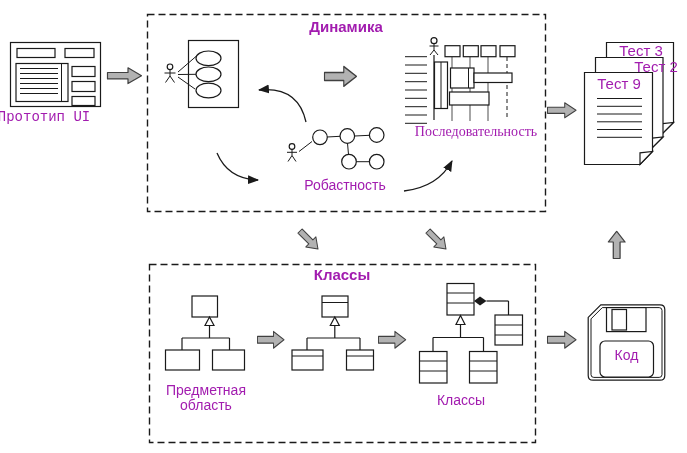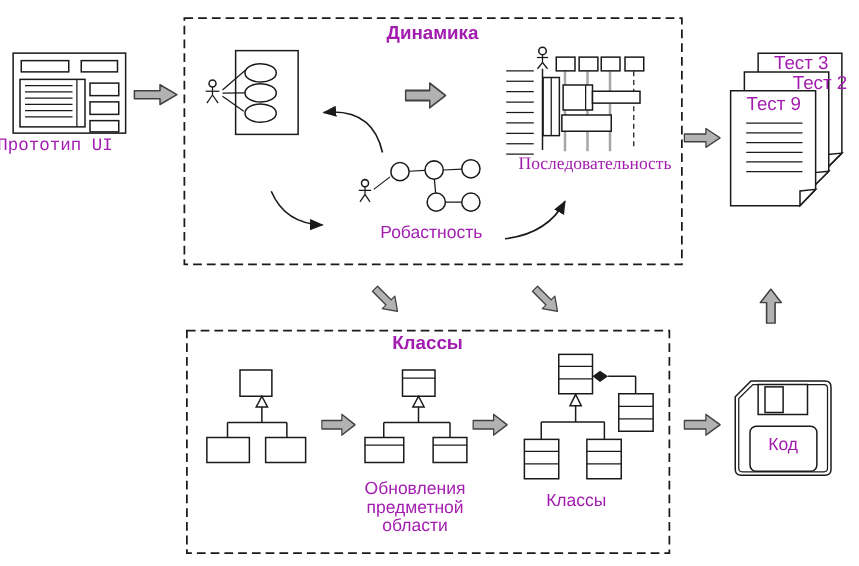--- a/index.html
+++ b/index.html
@@ -222,16 +222,16 @@
   </svg>
 
   <div class="lbl" style="left:44px;top:110px;font-family:Liberation Mono, monospace;">Прототип UI</div>
   <div class="lbl ttl" style="left:346px;top:19px;">Динамика</div>
   <div class="lbl" style="left:345px;top:178px;">Робастность</div>
   <div class="lbl" style="left:476px;top:124px;font-family:Liberation Serif, serif;">Последовательность</div>
   <div class="lbl doc" style="left:641px;top:43px;">Тест 3</div>
   <div class="lbl doc" style="left:656px;top:58.5px;">Тест 2</div>
   <div class="lbl doc" style="left:619px;top:75.5px;">Тест 9</div>
   <div class="lbl ttl" style="left:342px;top:267px;">Классы</div>
-  <div class="lbl wrap" style="left:332px;top:383px;width:100px;">Обновления предметной области</div>
+  <div class="lbl wrap" style="left:206px;top:383px;width:100px;">Предметная область</div>
   <div class="lbl" style="left:461px;top:393px;text-align:center;">Классы</div>
   <div class="lbl" style="left:626.5px;top:347.5px;">Код</div>
 </div>
 
 </body></html>

